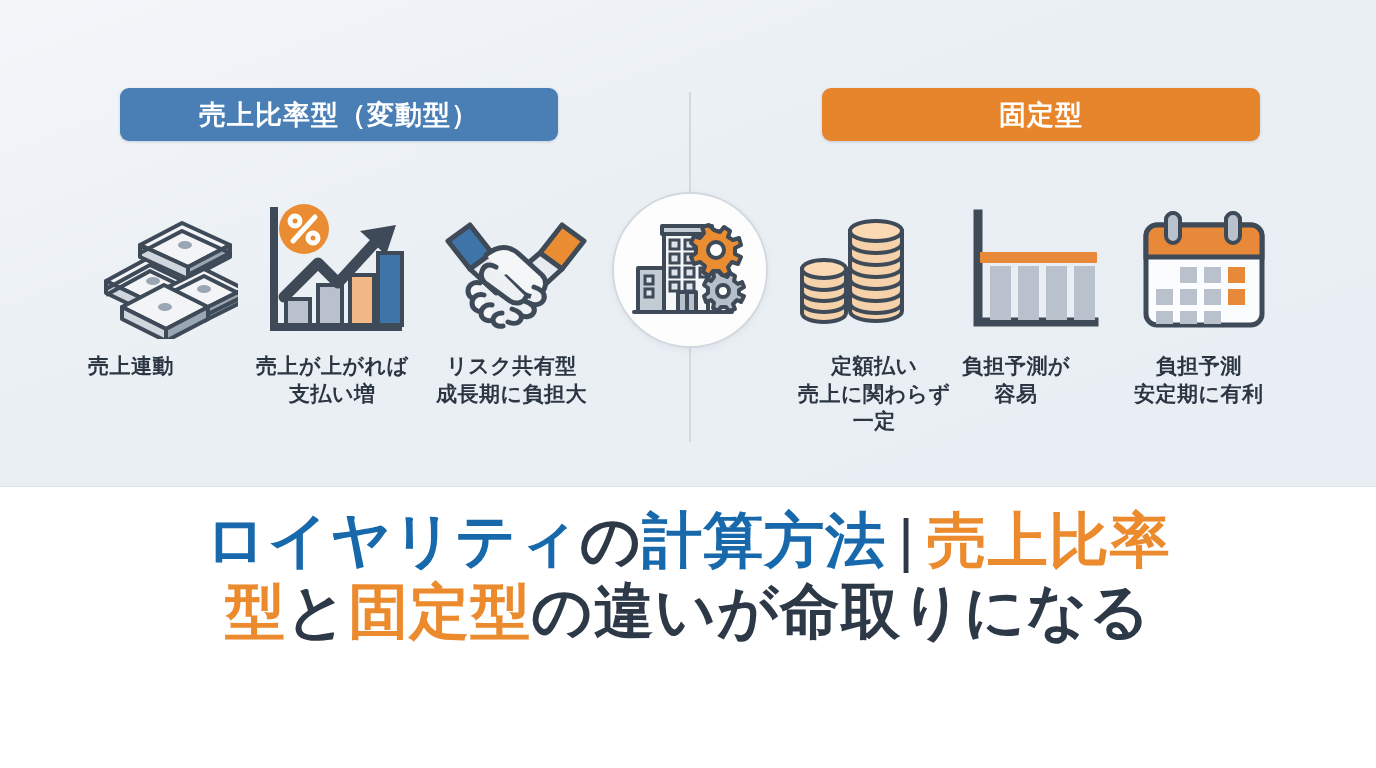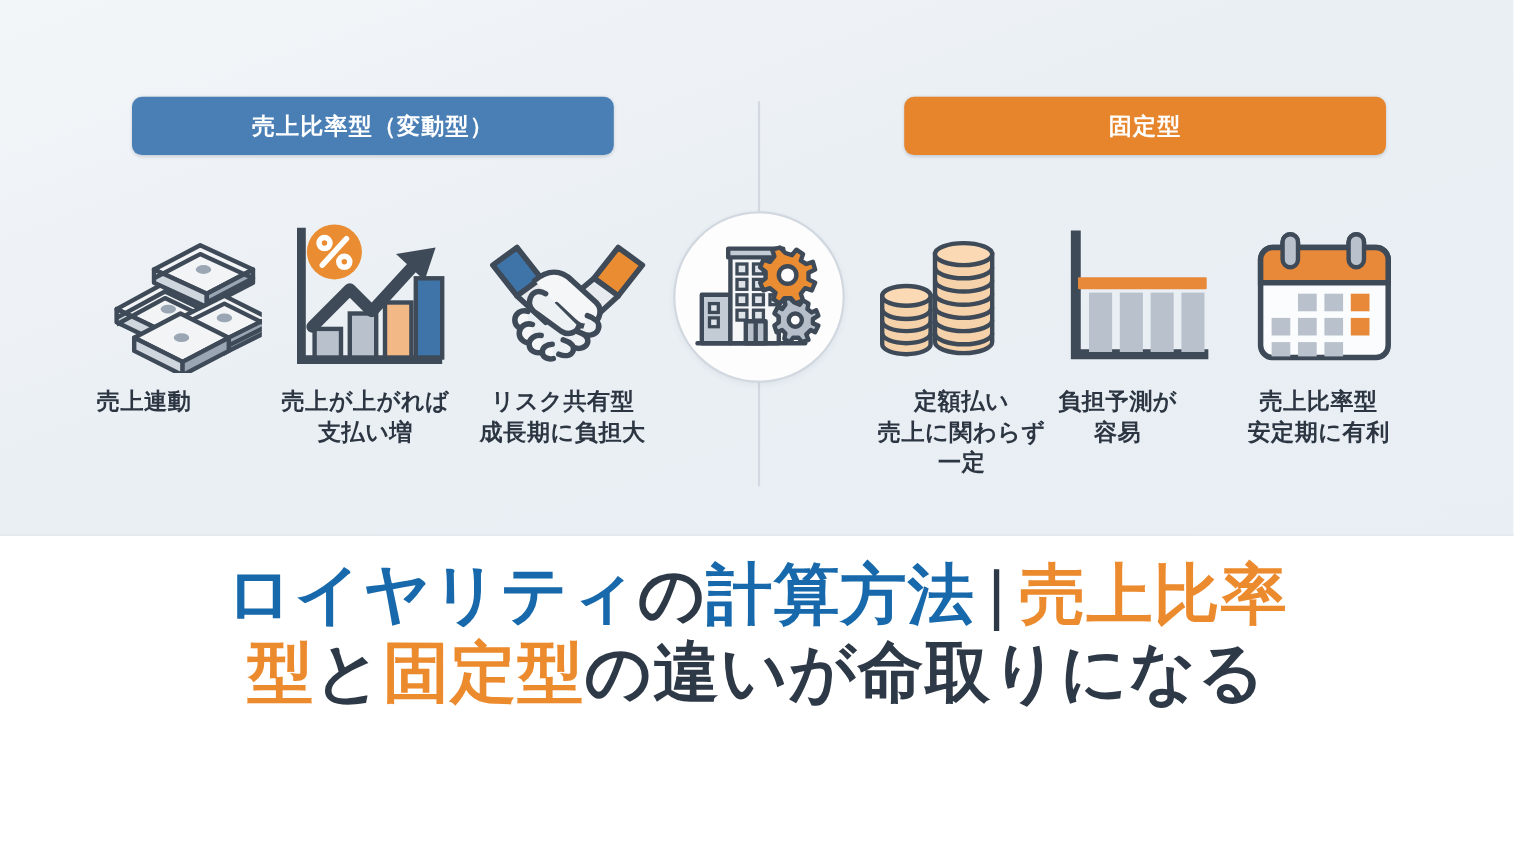--- a/index.html
+++ b/index.html
@@ -19,21 +19,21 @@
   }
   .panel::after {
     content: ""; position: absolute; left: 0; bottom: 0;
     width: 100%; height: 1px; background: #dfe4ea;
   }
 
   
   .badge {
     position: absolute; height: 53px; border-radius: 9px;
     display: flex; align-items: center; justify-content: center;
-    color: #ffffff; font-size: 21px; font-weight: 700;
+    color: #ffffff; font-size: 27px; font-weight: 700;
     letter-spacing: 1px;
     box-shadow: 0 1px 3px rgba(40,55,75,.18);
   }
   .badge-left  { left: 120px; top: 88px; width: 438px; background: #4a7fb5; }
   .badge-right { left: 822px; top: 88px; width: 438px; background: #e6852b; }
 
   
   .divider {
     position: absolute; left: 689px; top: 92px;
     width: 2px; height: 350px; background: #d3d9e0;
@@ -320,21 +320,21 @@
             <rect x="46" y="84" width="17" height="16" fill="#b9c2cc"></rect>
             <rect x="70" y="84" width="17" height="16" fill="#b9c2cc"></rect>
             <rect x="94" y="84" width="17" height="16" fill="#e8893a"></rect>
 
             <rect x="22" y="106" width="17" height="13" fill="#b9c2cc"></rect>
             <rect x="46" y="106" width="17" height="13" fill="#b9c2cc"></rect>
             <rect x="70" y="106" width="17" height="13" fill="#b9c2cc"></rect>
           </g>
         </svg>
       </div>
-      <div class="caption">売上比率型
+      <div class="caption">負担予測
 安定期に有利</div>
     </div>
 
   </div>
 
   <div class="headline">
     <span class="hl-line" id="hl1"><span class="blue">ロイヤリティ</span><span class="dark">の</span><span class="blue">計算方法</span><span class="sep">|</span><span class="orange">売上比率</span></span>
     <span class="hl-line" id="hl2"><span class="orange">型</span><span class="dark">と</span><span class="orange">固定型</span><span class="dark">の違いが命取りになる</span></span>
   </div>
 

